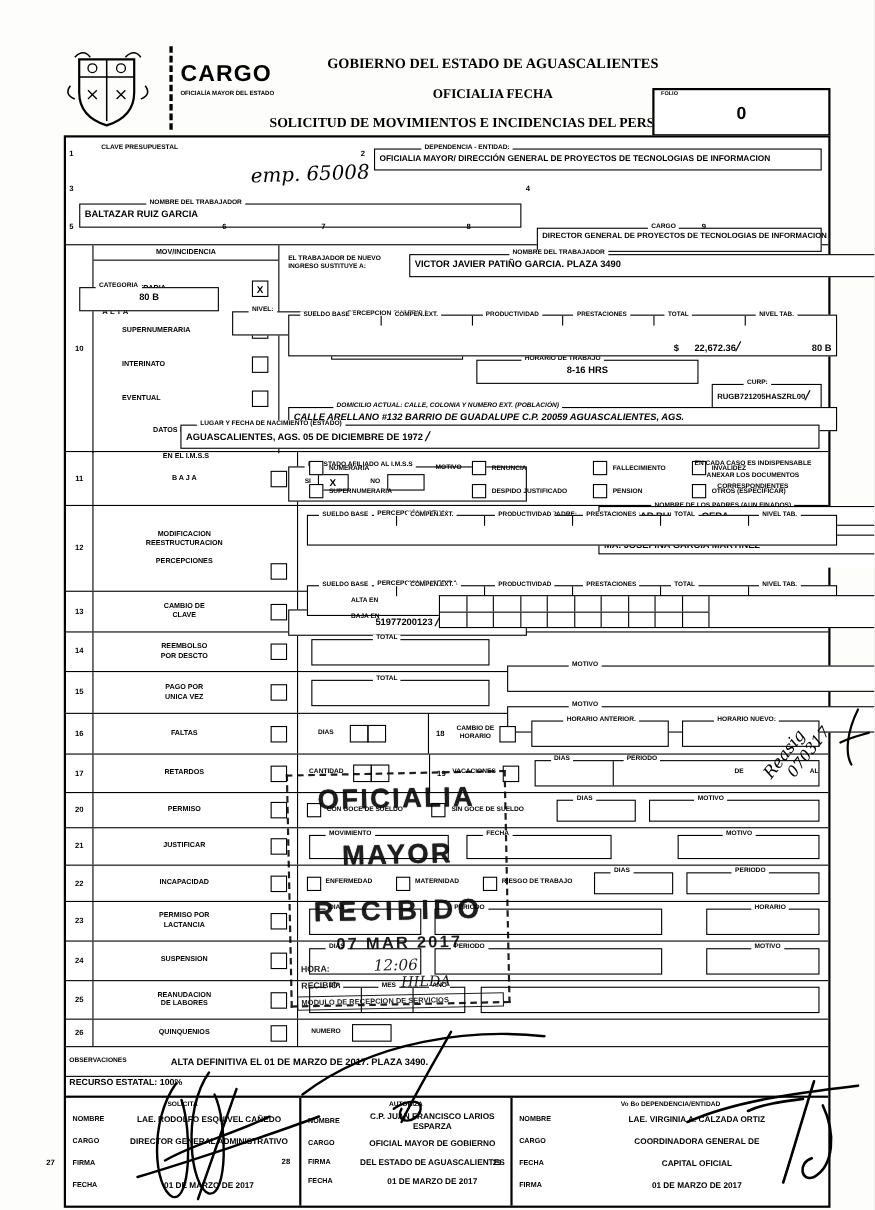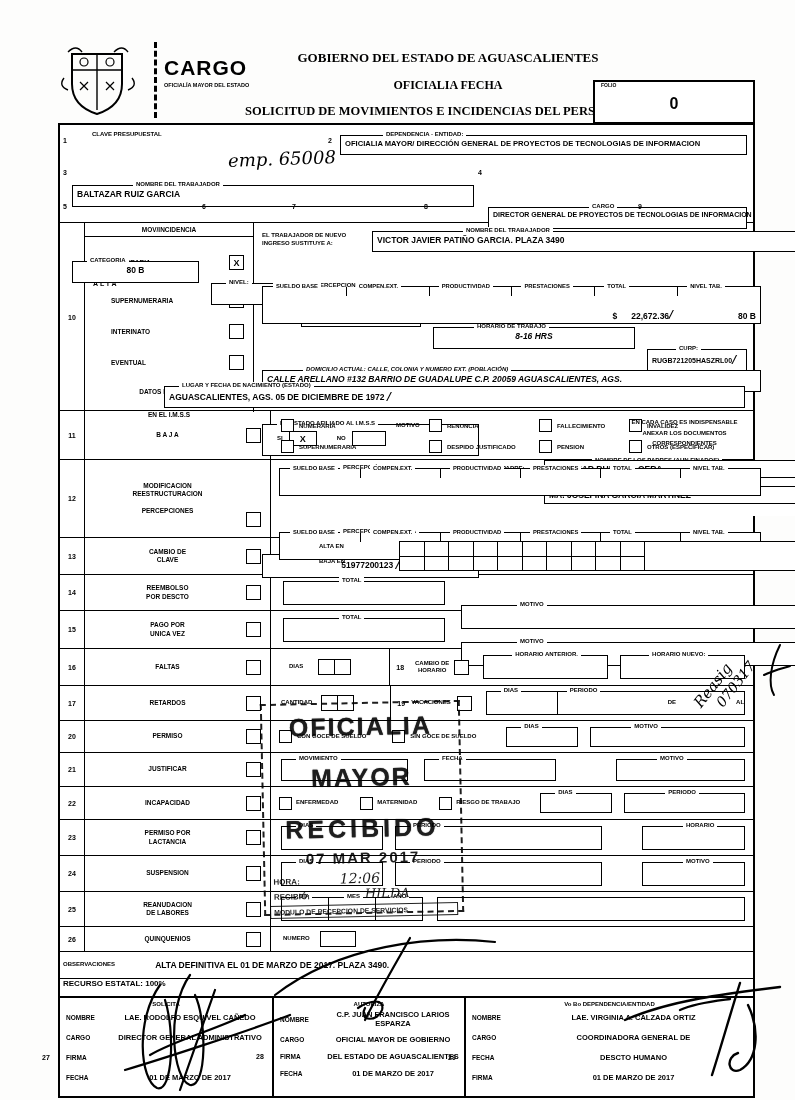--- a/index.html
+++ b/index.html
@@ -125,21 +125,21 @@
         <div class="fv"></div>
       </div>
       <span class="num abs" style="left:232px;top:78px;">7</span>
       <div class="fs abs" style="left:241px;top:72px;width:118px;height:20px;">
         <span class="fl">R.F.C.:</span>
         <div class="fv" style="text-align:center;"><span>RUGB721205IY1</span> <span class="tick">∕</span></div>
       </div>
       <span class="num abs" style="left:364px;top:78px;">8</span>
       <div class="fs abs" style="left:373px;top:72px;width:200px;height:20px;">
         <span class="fl" style="left:40px;">HORARIO DE TRABAJO</span>
-        <div class="fv" style="text-align:center;font-style:italic;">8-16 HRS</div>
+        <div class="fv" style="text-align:center;">8-16 HRS</div>
       </div>
       <span class="num abs" style="left:578px;top:78px;">9</span>
       <div class="fs abs" style="left:587px;top:72px;width:98%;height:20px;max-width:98px;width:98px;">
         <span class="fl" style="left:28px;">CURP:</span>
         <div class="fv" style="font-size:7px;"><span>RUGB721205HASZRL00</span><span class="tick">∕</span></div>
       </div>
     </div>
 
     <div class="irow" style="height:189px;">
       <div class="rnum">10</div>
@@ -674,21 +674,21 @@
             <span class="l">NOMBRE</span>
             <span class="v">LAE. VIRGINIA A. CALZADA ORTIZ</span>
           </div>
         <div class="frow">
             <span class="l">CARGO</span>
             <span class="v">COORDINADORA GENERAL DE</span>
           </div>
         <div class="frow" style="position:relative;">
             <span class="fnum">29</span>
             <span class="l">FECHA</span>
-            <span class="v">DESCTO HUMANO</span>
+            <span class="v">CAPITAL OFICIAL</span>
           </div>
         <div class="frow">
             <span class="l">FIRMA</span>
             <span class="v">01 DE MARZO DE 2017</span>
           </div>
       </div>
     </div>
   </div>
 
   <div class="hw abs" style="left:228px;top:148px;font-size:18px;transform:rotate(-2deg);">emp. 65008</div>

